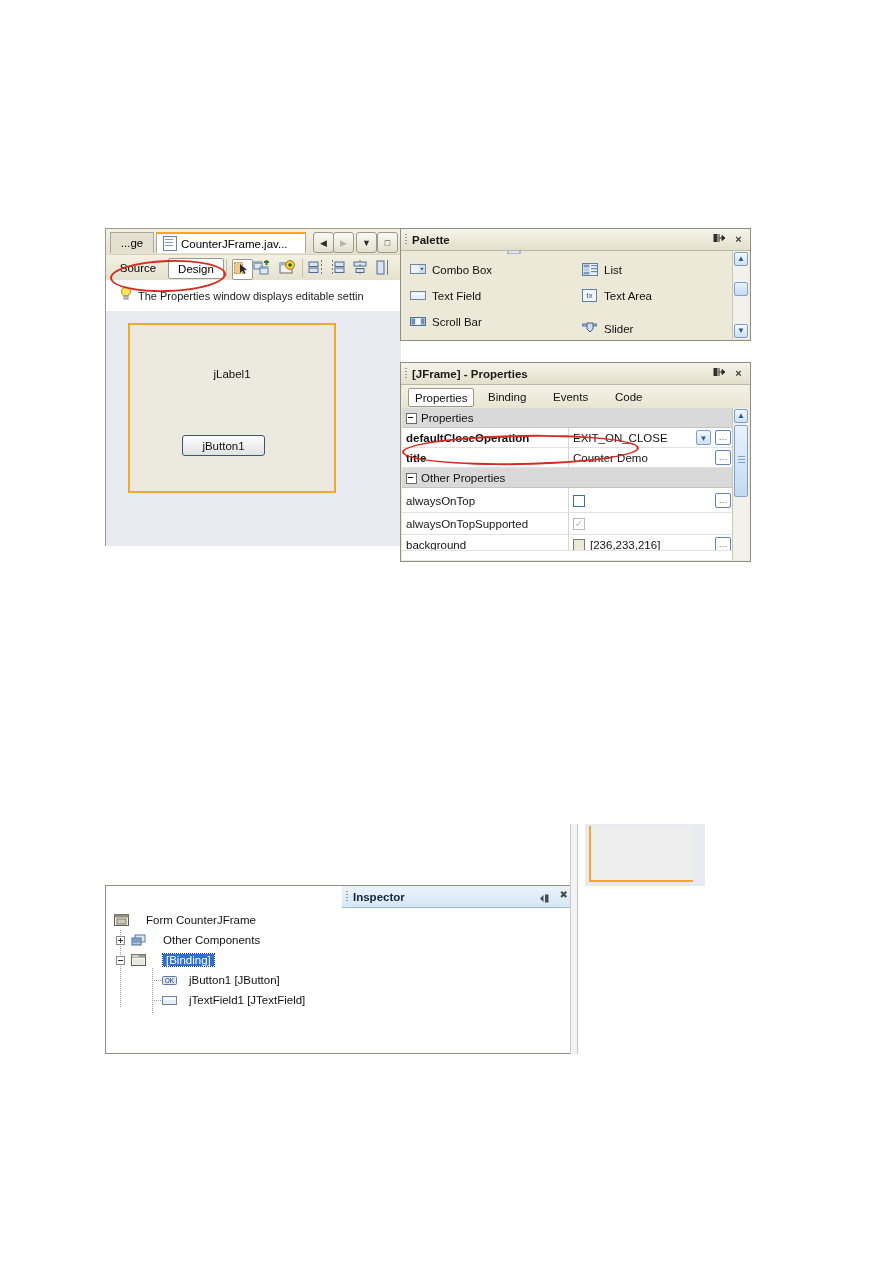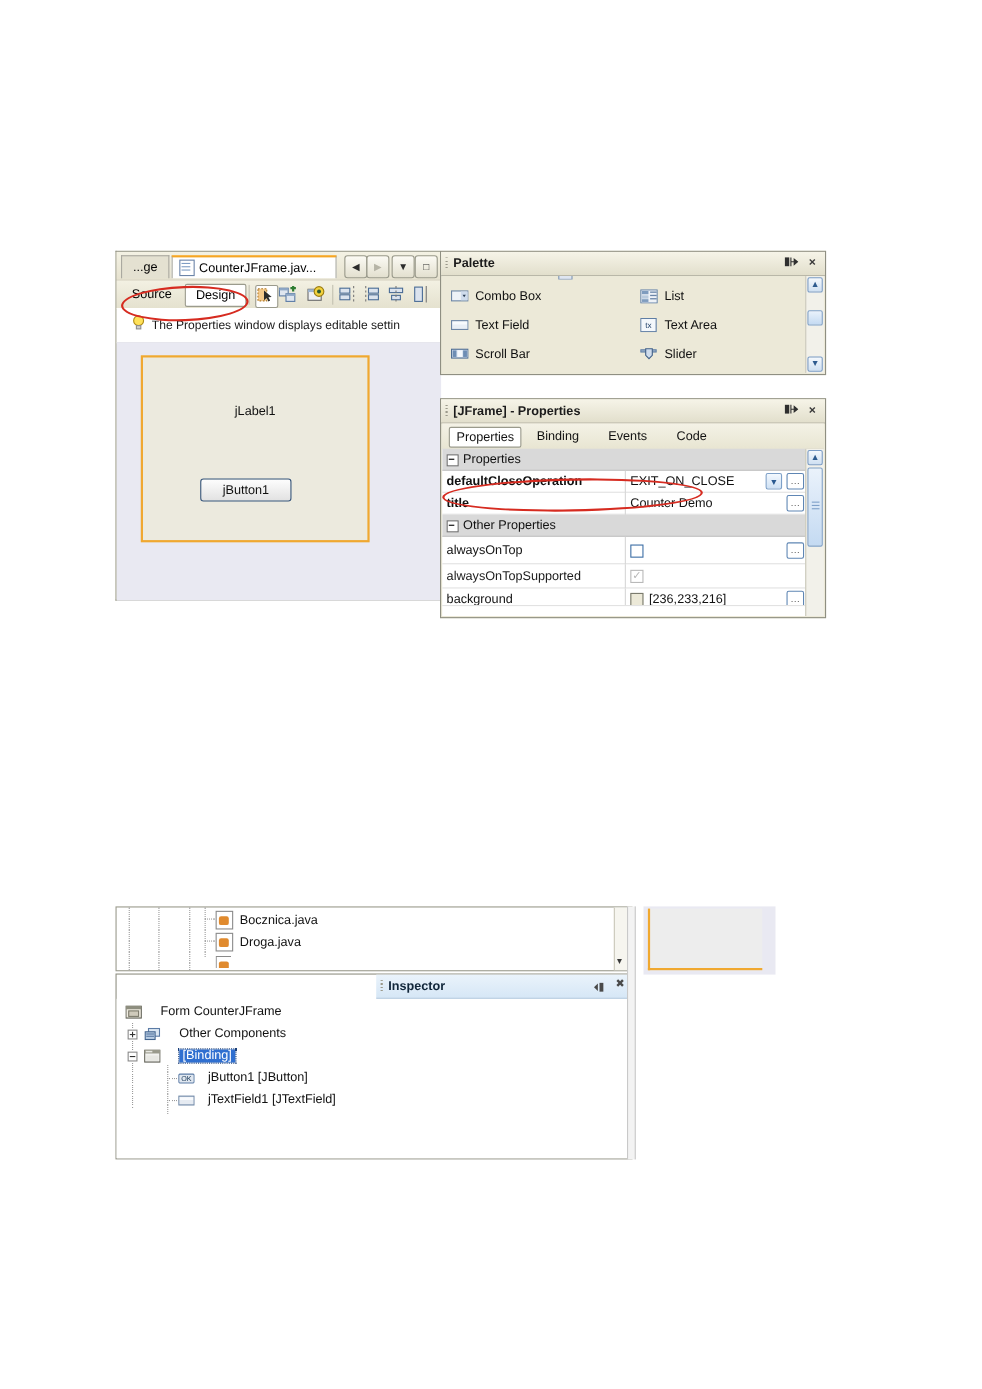--- a/index.html
+++ b/index.html
@@ -379,21 +379,21 @@
             <svg width="16" height="13" viewBox="0 0 16 13">
               <rect x="0.5" y="2.5" width="15" height="8" fill="#dce6f2" stroke="#4f6e94"></rect>
               <rect x="1.5" y="3.5" width="3.5" height="6" fill="#6d8db4"></rect>
               <rect x="6" y="3.5" width="4" height="6" fill="#f4f8fc"></rect>
               <rect x="11" y="3.5" width="3.5" height="6" fill="#6d8db4"></rect>
             </svg>
           </span>
           <span>Scroll Bar</span>
         </div>
 
-        <div class="pal-item" style="left:180px;top:58px;">
+        <div class="pal-item" style="left:180px;top:58px;align-items:flex-end;">
           <span class="pal-ico">
             <svg width="16" height="13" viewBox="0 0 16 13">
               <rect x="0.5" y="3" width="14" height="2" fill="#9fb4cc" stroke="#5f7ea4"></rect>
               <path d="M5 2 L11 2 L11 8 L8 11 L5 8 Z" fill="#cfdcec" stroke="#3f5f87"></path>
             </svg>
           </span>
           <span>Slider</span>
         </div>
       </div>
 
@@ -507,44 +507,20 @@
       </div>
     </div>
   </div>
 
   <div class="ink" style="left:5px;top:32px;width:112px;height:28px;transform:rotate(-2deg);"></div>
   <div class="ink" style="left:297px;top:207px;width:233px;height:26px;transform:rotate(-1deg);"></div>
 </div>
 
 <div class="abs nosel" id="fig-bot">
 
-  <div id="projtree">
-    <div class="dotv" style="left:11px;top:0;height:57px;"></div>
-    <div class="dotv" style="left:38px;top:0;height:57px;"></div>
-    <div class="dotv" style="left:66px;top:0;height:57px;"></div>
-    <div class="dotv" style="left:80px;top:0;height:45px;"></div>
-    <div class="doth" style="left:80px;top:10px;width:10px;"></div>
-    <div class="doth" style="left:80px;top:30px;width:10px;"></div>
-
-    <div class="tline" style="left:90px;top:3px;">
-      <span class="javaico"></span>
-      <span>Bocznica.java</span>
-    </div>
-    <div class="tline" style="left:90px;top:23px;">
-      <span class="javaico"></span>
-      <span>Droga.java</span>
-    </div>
-    <div style="position:absolute;left:90px;top:44px;width:14px;height:11px;overflow:hidden;">
-      <span class="javaico" style="display:block;"></span>
-    </div>
-
-    <div id="treeScroll">
-      <div style="position:absolute;left:2px;bottom:4px;font-size:9px;color:#3b3b3b;line-height:1;">▾</div>
-    </div>
-  </div>
 
   <div id="navdock">
     <div id="insphdr">
       <span class="grip"></span>
       <span style="font-size:11.5px;font-weight:bold;color:#11263a;">Inspector</span>
       <span style="position:absolute;right:24px;top:4px;color:#4a4a4a;">
         <svg width="13" height="11" viewBox="0 0 13 11">
           <path d="M3 5.5 L6.5 2 L6.5 9 Z" fill="#4a4a4a"></path>
           <rect x="8" y="1.5" width="3.5" height="8" fill="#4a4a4a"></rect>
         </svg>

